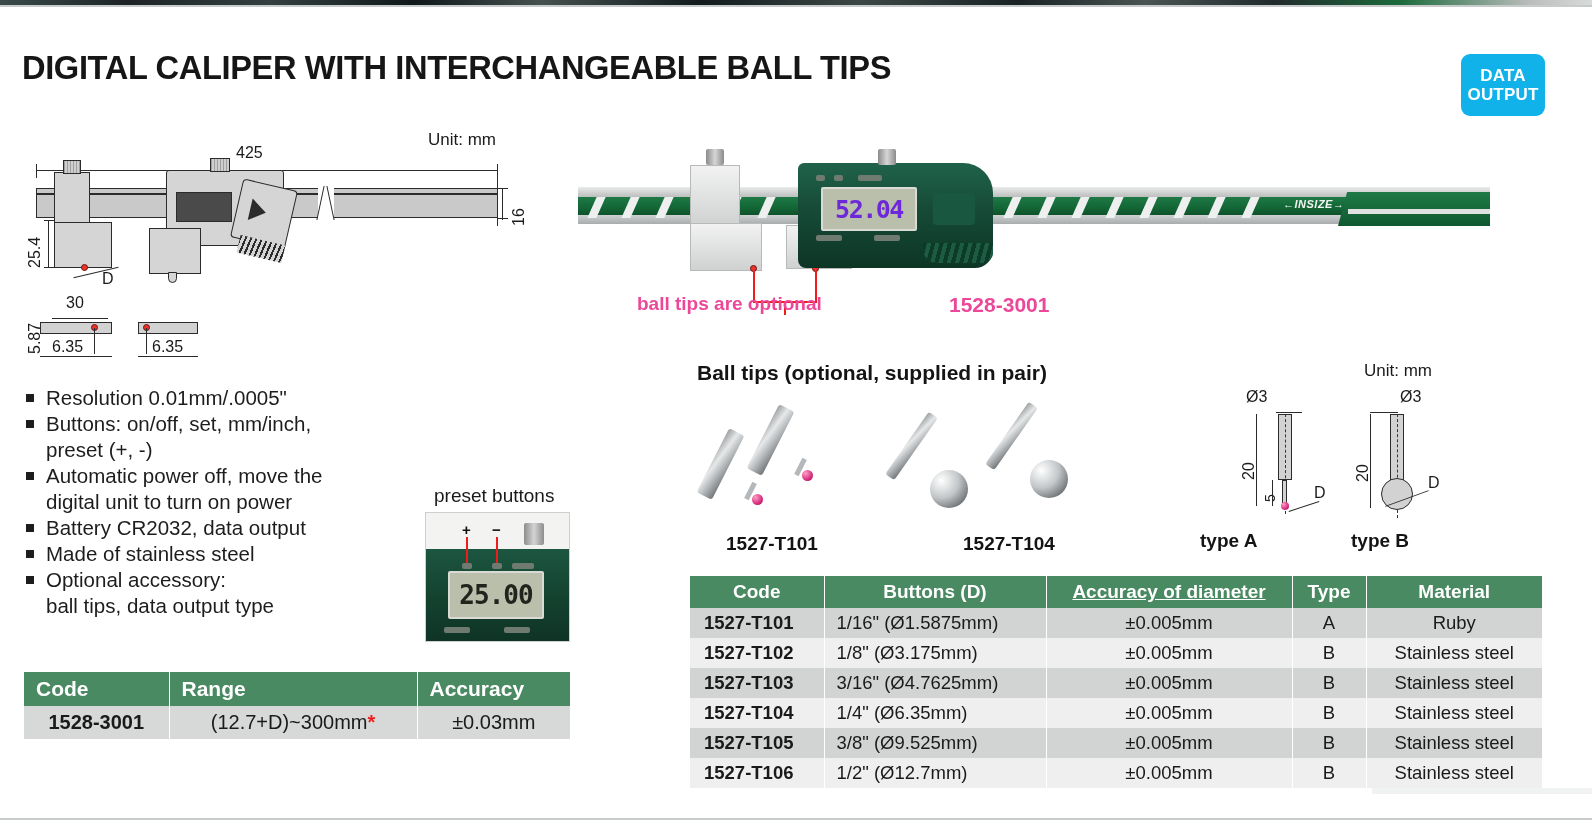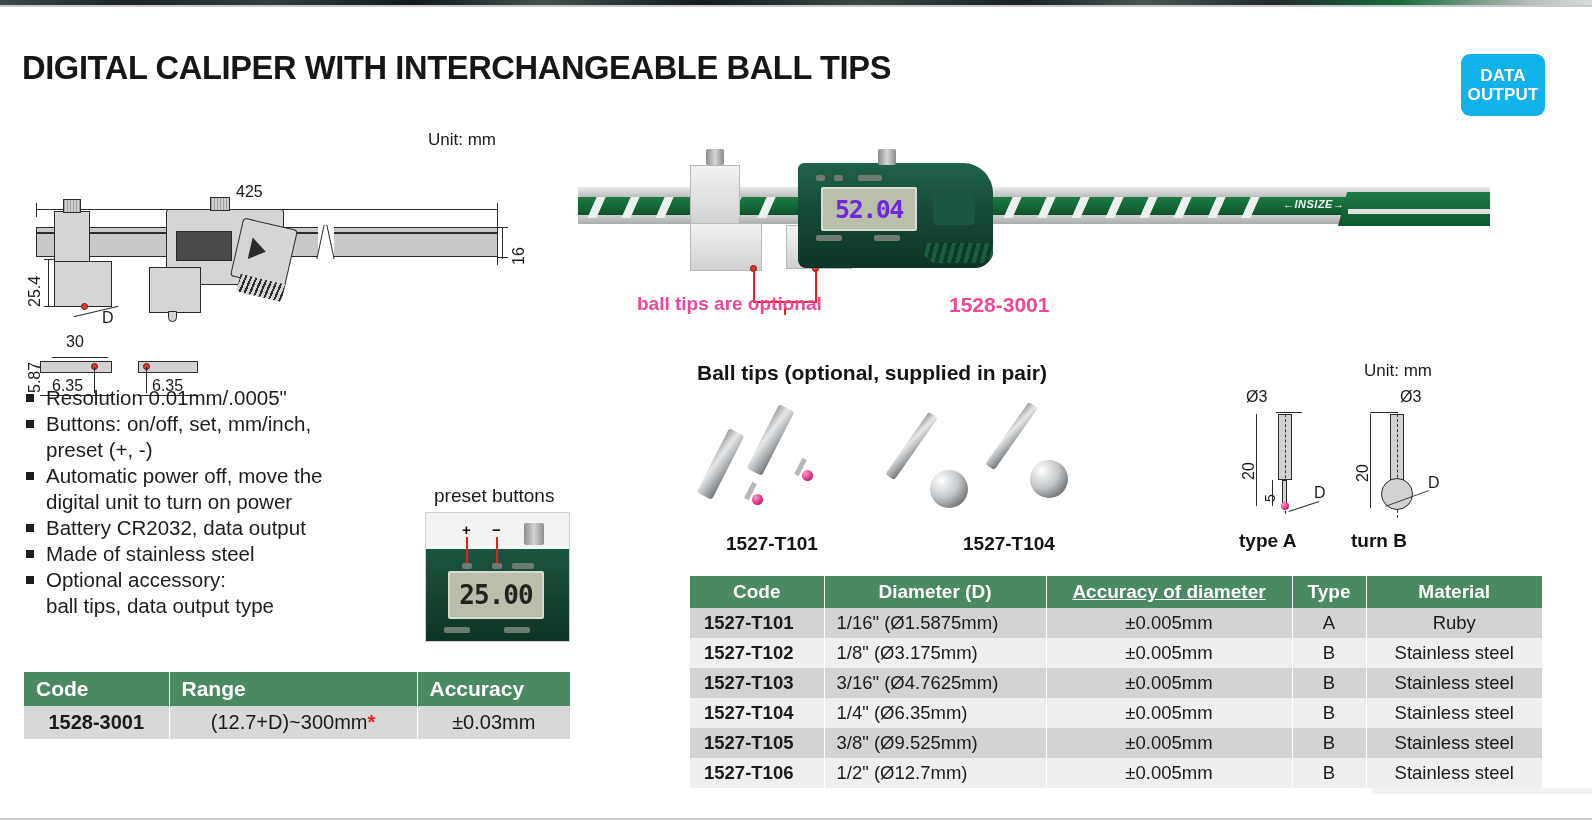--- a/index.html
+++ b/index.html
@@ -41,21 +41,21 @@
   
   .data-badge{
     position:absolute; left:1461px; top:54px; width:84px; height:62px;
     background:#11b2ea; border-radius:9px;
     display:flex; flex-direction:column; align-items:center; justify-content:center;
     color:#fff; font-size:17px; font-weight:bold; line-height:1.12; letter-spacing:.2px;
   }
 
   
   .unit-left{ position:absolute; left:428px; top:130px; font-size:17px; color:#1a1a1a; }
-  .drawing{ position:absolute; left:18px; top:148px; width:500px; height:200px;margin-top:39px; }
+  .drawing{ position:absolute; left:18px; top:148px; width:500px; height:200px; }
   .dl{ position:absolute; background:#2b2b2b; }
   .dim-txt{ position:absolute; font-size:16px; color:#1a1a1a; }
   .dim-txt.rot{ transform: rotate(-90deg); transform-origin: left top; white-space:nowrap; }
   .beam{ position:absolute; background:#c9c9c9; border:1.3px solid #2b2b2b; }
   .slider-body{ position:absolute; background:#d5d5d5; border:1.3px solid #2b2b2b; }
   .knurl{ position:absolute; background:#bdbdbd; border:1.3px solid #2b2b2b;
     background-image: repeating-linear-gradient(90deg,#9e9e9e 0 1px,#cfcfcf 1px 3px); }
   .lcd-box{ position:absolute; background:#4a4a4a; border:1.3px solid #2b2b2b; }
   .red-dot{ position:absolute; width:7px; height:7px; border-radius:50%;
     background:#e8342a; border:1.4px solid #6d1410; }
@@ -395,41 +395,41 @@
     <div class="tdash" style="left:53px; top:26px; height:100px;"></div>
     <div class="tbar" style="left:50px; top:92px; width:5px; height:26px;"></div>
     <div class="tip-ball ruby" style="position:absolute; left:49px; top:114px; width:8px; height:8px;"></div>
     <div class="tlbl rot" style="left:8px; top:92px;">20</div>
     <div class="dl" style="left:24px; top:26px; width:1.2px; height:92px;"></div>
     <div class="tlbl rot" style="left:30px; top:114px; font-size:14px;">5</div>
     <div class="dl" style="left:40px; top:92px; width:1.2px; height:26px;"></div>
     <div class="dl" style="left:56px; top:118px; width:32px; height:1.2px; transform:rotate(-18deg);"></div>
     <div class="tlbl" style="left:82px; top:96px;">D</div>
   </div>
-  <div class="type-name" style="left:1239px; top:530px;text-align:center;">type A</div>
+  <div class="type-name" style="left:1200px; top:530px;text-align:center;">type A</div>
 
   <div class="typedia" style="left:1350px; top:388px; width:130px; height:130px;">
     <div class="tlbl" style="left:50px; top:0px;">Ø3</div>
     <div class="dl" style="left:20px; top:24px; width:28px; height:1.2px;"></div>
     <div class="tbar" style="left:40px; top:26px; width:14px; height:72px;"></div>
     <div class="tdash" style="left:47px; top:26px; height:104px;"></div>
     <div style="position:absolute; left:31px; top:90px; width:32px; height:32px; border-radius:50%;
       background:#d2d2d2; border:1.2px solid #2b2b2b;"></div>
     <div class="tlbl rot" style="left:4px; top:94px;">20</div>
     <div class="dl" style="left:20px; top:26px; width:1.2px; height:94px;"></div>
     <div class="dl" style="left:34px; top:110px; width:46px; height:1.2px; transform:rotate(-20deg);"></div>
     <div class="tlbl" style="left:78px; top:86px;">D</div>
   </div>
-  <div class="type-name" style="left:1351px; top:530px;">turn B</div>
+  <div class="type-name" style="left:1351px; top:530px;">type B</div>
 
   <table class="tbl" id="table-right">
     <thead>
       <tr>
         <th style="width:134px;">Code</th>
-        <th style="width:222px;">Diameter (D)</th>
+        <th style="width:222px;">Buttons (D)</th>
         <th style="width:246px;text-decoration:underline;">Accuracy of diameter</th>
         <th style="width:74px;">Type</th>
         <th style="width:176px; border-right:none;">Material</th>
       </tr>
     </thead>
     <tbody>
       <tr class="odd">
         <td class="code">1527-T101</td>
         <td class="diam">1/16" (Ø1.5875mm)</td>
         <td>±0.005mm</td>

